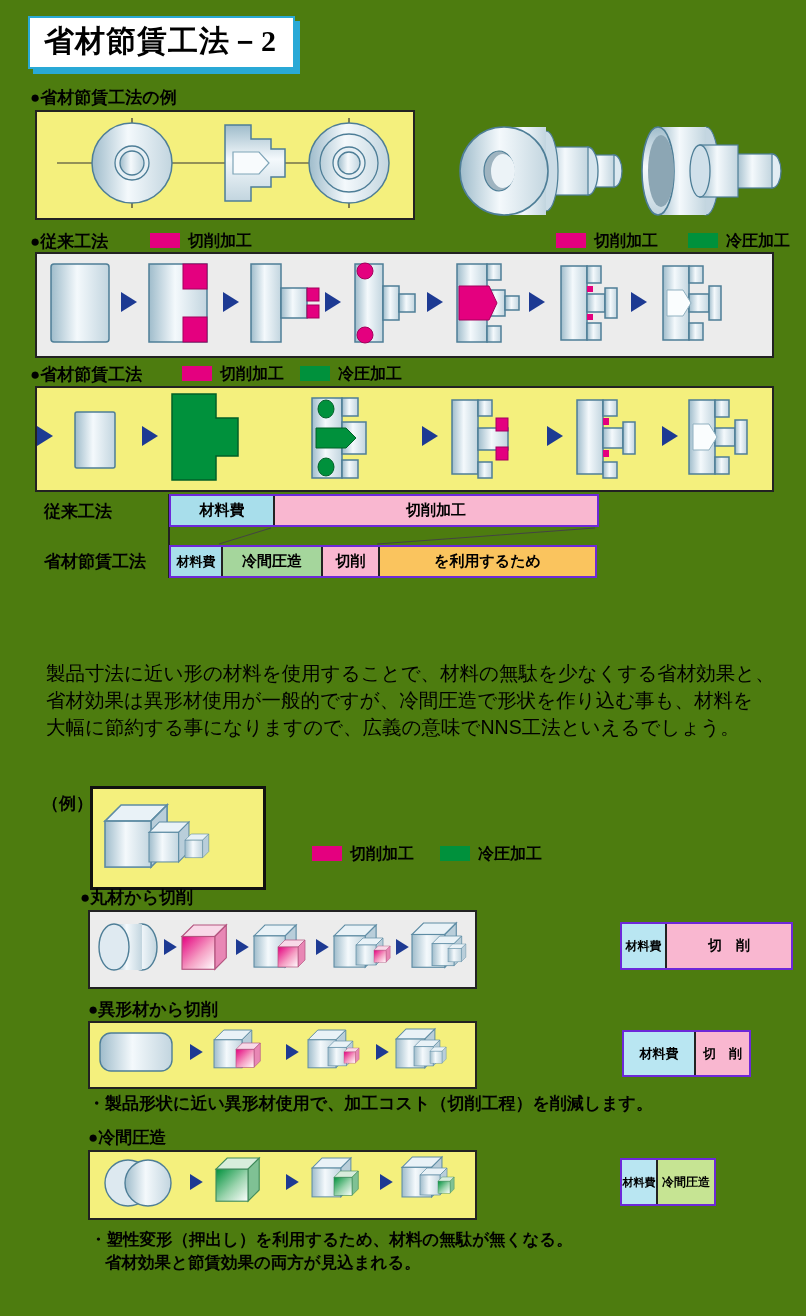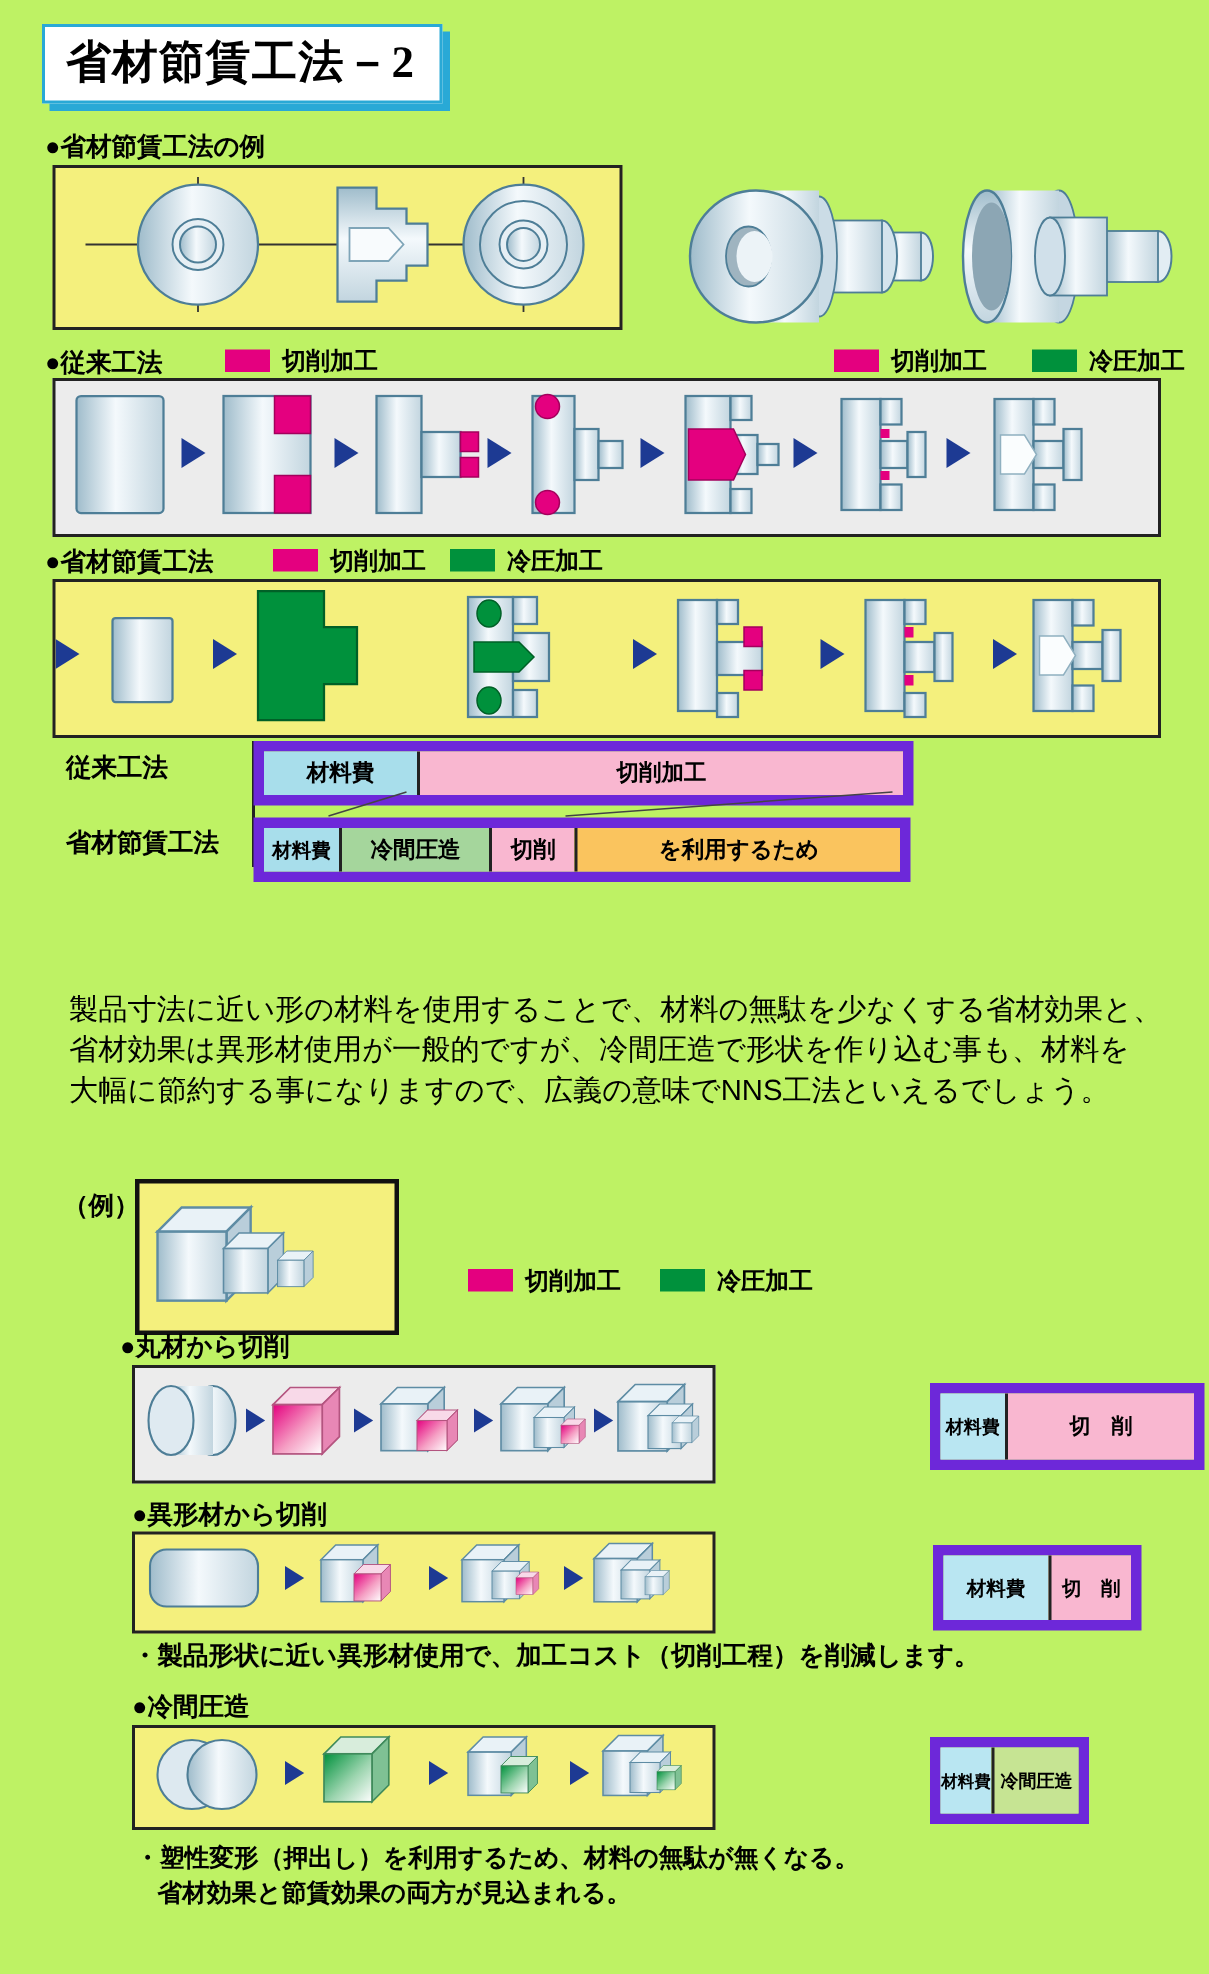--- a/index.html
+++ b/index.html
@@ -1,33 +1,33 @@
 <!DOCTYPE html>
 <html><head>
 <meta charset="utf-8">
 <style>
   html,body{margin:0;padding:0;background:#fff;}
-  .page{position:relative;width:806px;height:1316px;background:#bef264;overflow:hidden;
+  .page{position:relative;width:806px;height:1316px;background:#4d7c0f;overflow:hidden;
         font-family:"Liberation Sans",sans-serif;color:#000;}
   .abs{position:absolute;}
   .gothic{font-family:"Liberation Sans",sans-serif;font-weight:bold;}
   .mincho{font-family:Liberation Sans, sans-serif;}
   .title-box{left:28px;top:16px;padding:3px 16px 5px 14px;background:#fff;
              border:2px solid #29A9D6;box-shadow:5px 5px 0 #29A9D6;
              font-family:"Liberation Serif",serif;font-weight:bold;font-size:30px;letter-spacing:1px;}
   .h17{font-size:17px;}
   .h19{font-size:19px;}
   .panel{border:2px solid #222;}
   .yellow{background:#F4F07D;}
   .gray{background:#ECECEC;}
   .swatch{width:30px;height:15px;display:inline-block;}
   .sw-mag{background:#E4007F;}
   .sw-grn{background:#00913C;}
   .legend-label{font-size:16px;font-weight:bold;}
-  .bar{display:flex;border:7px solid #6d28d9;box-sizing:content-box;}
+  .bar{display:flex;border:2px solid #6d28d9;box-sizing:content-box;}
   .bar .seg{display:flex;align-items:center;justify-content:center;
             font-weight:bold;border-left:2px solid #222;box-sizing:border-box;}
   .bar .seg:first-child{border-left:none;}
   .c-blue{background:#A8DEEB;}
   .c-pink{background:#F9B7D0;}
   .c-green{background:#A5D69C;}
   .c-orange{background:#FAC45E;}
   .c-ygreen{background:#C6E493;}
   .para-line{font-size:19.5px;line-height:27px;white-space:nowrap;}
   .note{font-size:16.5px;line-height:23px;white-space:nowrap;font-weight:bold;}

